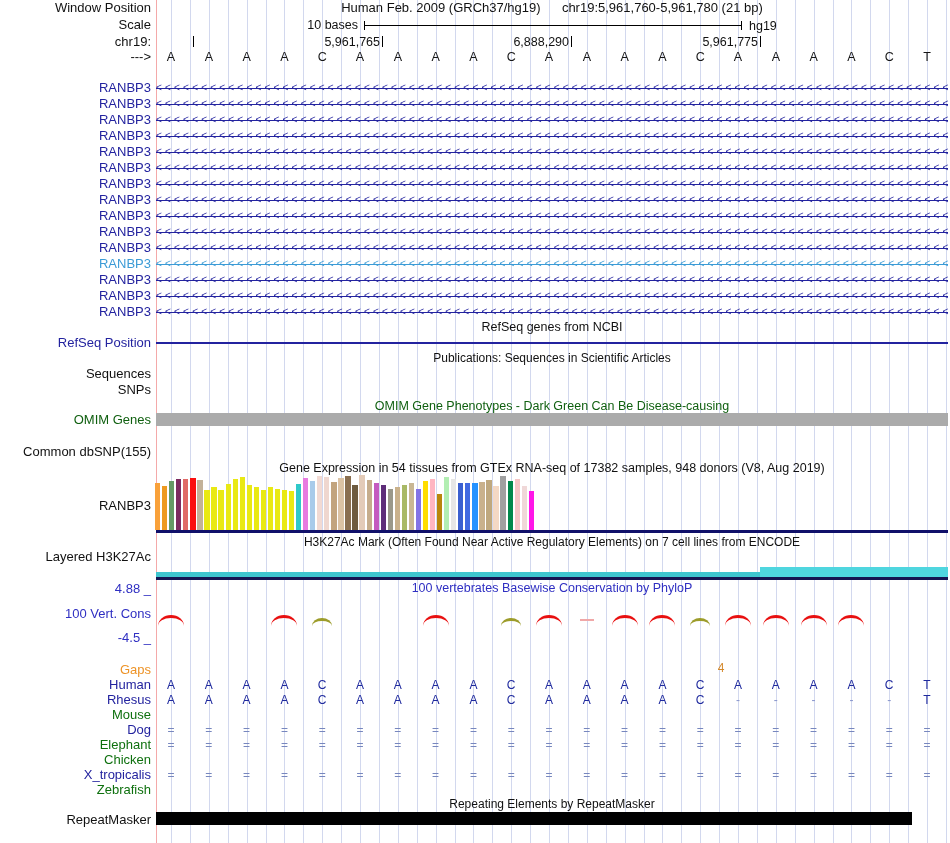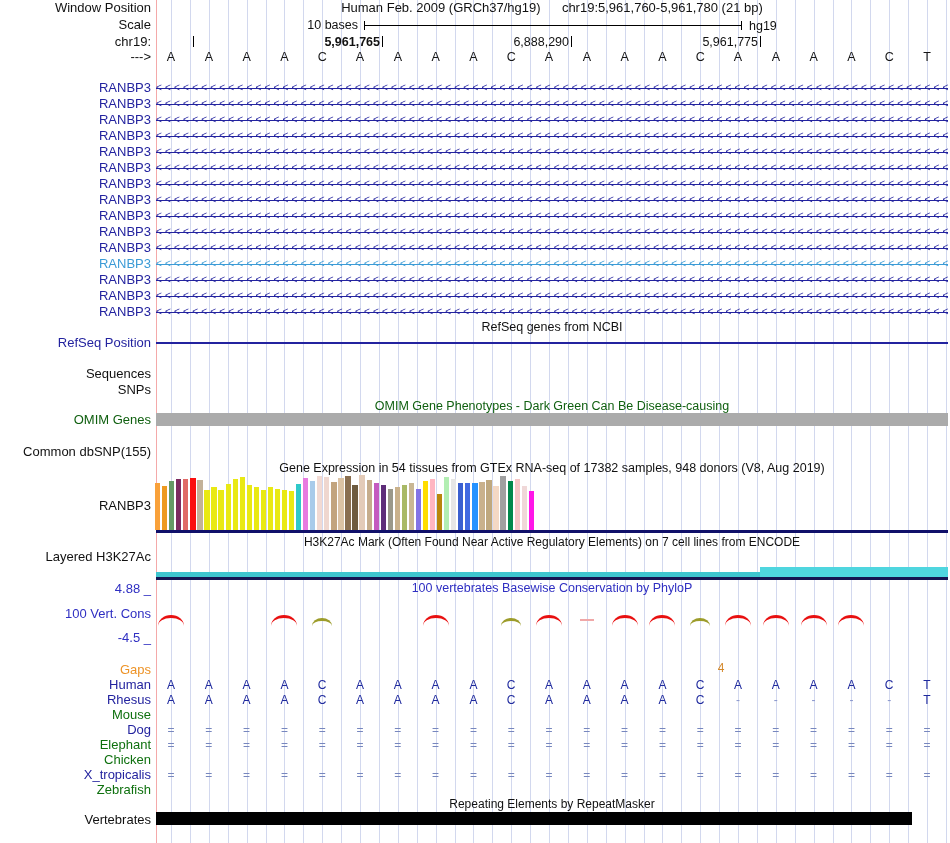--- a/index.html
+++ b/index.html
@@ -97,21 +97,21 @@
   <div class="abs" style="left:238px;top:18px;width:120px;text-align:right;font-size:12.5px">10 bases</div>
   <div class="ruler-line" style="left:364px;top:25px;width:377px"></div>
   <div class="tickv" style="left:364px;top:21px;height:9px"></div>
   <div class="tickv" style="left:741px;top:21px;height:9px"></div>
   <div class="abs" style="left:749px;top:19px;font-size:12.5px">hg19</div>
 
   <div class="lbl c-black" style="top:35px">chr19:</div>
   <div id="coord-layer">
       <div class="tickv" style="left: 193px; top: 36px; height: 11px;"></div>
       <div class="tickv" style="left: 382px; top: 36px; height: 11px;"></div>
-      <div class="coordlbl" style="left: 260px; top: 35px; width: 120px; font-weight: bold;">5,961,765</div>
+      <div class="coordlbl" style="left: 260px; top: 35px; width: 120px;">5,961,765</div>
       <div class="tickv" style="left: 571px; top: 36px; height: 11px;"></div>
       <div class="coordlbl" style="left: 449px; top: 35px; width: 120px;">6,888,290</div>
       <div class="tickv" style="left: 760px; top: 36px; height: 11px;"></div>
       <div class="coordlbl" style="left: 638px; top: 35px; width: 120px;">5,961,775</div>
     </div>
 
   <div class="lbl c-black" style="top:50px">---&gt;</div>
   <div id="seq-layer">
       <div class="seqletter" style="left: 156px; top: 50px;">A</div>
       <div class="seqletter" style="left: 193.8px; top: 50px;">A</div>
@@ -166,20 +166,21 @@
       <div class="lbl" style="top: 289px; color: rgb(35, 35, 159);">RANBP3</div>
       <div class="generow-line" style="top: 289px; color: rgb(35, 35, 159); letter-spacing: 3.2px; background-image: linear-gradient(rgb(35, 35, 159), rgb(35, 35, 159)); background-repeat: no-repeat; background-size: 100% 1px; background-position: 0px 7px;">&lt;&lt;&lt;&lt;&lt;&lt;&lt;&lt;&lt;&lt;&lt;&lt;&lt;&lt;&lt;&lt;&lt;&lt;&lt;&lt;&lt;&lt;&lt;&lt;&lt;&lt;&lt;&lt;&lt;&lt;&lt;&lt;&lt;&lt;&lt;&lt;&lt;&lt;&lt;&lt;&lt;&lt;&lt;&lt;&lt;&lt;&lt;&lt;&lt;&lt;&lt;&lt;&lt;&lt;&lt;&lt;&lt;&lt;&lt;&lt;&lt;&lt;&lt;&lt;&lt;&lt;&lt;&lt;&lt;&lt;&lt;&lt;&lt;&lt;&lt;&lt;&lt;&lt;&lt;&lt;&lt;&lt;&lt;&lt;&lt;&lt;&lt;&lt;</div>
       <div class="lbl" style="top: 305px; color: rgb(35, 35, 159);">RANBP3</div>
       <div class="generow-line" style="top: 305px; color: rgb(35, 35, 159); letter-spacing: 3.2px; background-image: linear-gradient(rgb(35, 35, 159), rgb(35, 35, 159)); background-repeat: no-repeat; background-size: 100% 1px; background-position: 0px 7px;">&lt;&lt;&lt;&lt;&lt;&lt;&lt;&lt;&lt;&lt;&lt;&lt;&lt;&lt;&lt;&lt;&lt;&lt;&lt;&lt;&lt;&lt;&lt;&lt;&lt;&lt;&lt;&lt;&lt;&lt;&lt;&lt;&lt;&lt;&lt;&lt;&lt;&lt;&lt;&lt;&lt;&lt;&lt;&lt;&lt;&lt;&lt;&lt;&lt;&lt;&lt;&lt;&lt;&lt;&lt;&lt;&lt;&lt;&lt;&lt;&lt;&lt;&lt;&lt;&lt;&lt;&lt;&lt;&lt;&lt;&lt;&lt;&lt;&lt;&lt;&lt;&lt;&lt;&lt;&lt;&lt;&lt;&lt;&lt;&lt;&lt;&lt;&lt;</div>
     </div>
 
   <div class="title c-black" style="top:321px">RefSeq genes from NCBI</div>
   <div class="lbl c-navy" style="top:336px">RefSeq Position</div>
   <div class="refseq-line" style="top:342px"></div>
 
+  <div class="title c-black" style="top:352px;font-size:12px">Publications: Sequences in Scientific Articles</div>
   <div class="lbl c-black" style="top:367px">Sequences</div>
   <div class="lbl c-black" style="top:383px">SNPs</div>
 
   <div class="title c-green" style="top:400px">OMIM Gene Phenotypes - Dark Green Can Be Disease-causing</div>
   <div class="lbl c-green" style="top:413px">OMIM Genes</div>
   <div class="omim-bar" style="top:413px"></div>
 
   <div class="lbl c-black" style="top:445px">Common dbSNP(155)</div>
 
   <div class="title c-black" style="top:462px">Gene Expression in 54 tissues from GTEx RNA-seq of 17382 samples, 948 donors (V8, Aug 2019)</div>
@@ -381,16 +382,16 @@
       <div class="mzcell" style="left: 727px; top: 768px; color: rgb(119, 135, 190);">=</div>
       <div class="mzcell" style="left: 764.8px; top: 768px; color: rgb(119, 135, 190);">=</div>
       <div class="mzcell" style="left: 802.6px; top: 768px; color: rgb(119, 135, 190);">=</div>
       <div class="mzcell" style="left: 840.4px; top: 768px; color: rgb(119, 135, 190);">=</div>
       <div class="mzcell" style="left: 878.2px; top: 768px; color: rgb(119, 135, 190);">=</div>
       <div class="mzcell" style="left: 916px; top: 768px; color: rgb(119, 135, 190);">=</div>
       <div class="lbl" style="top: 783px; color: rgb(14, 112, 14);">Zebrafish</div>
     </div>
 
   <div class="title c-black" style="top:798px;font-size:12px">Repeating Elements by RepeatMasker</div>
-  <div class="lbl c-black" style="top:813px">Vertebrates</div>
+  <div class="lbl c-black" style="top:813px">RepeatMasker</div>
   <div class="rm-bar"></div>
 
 </div>
 
 </body></html>

